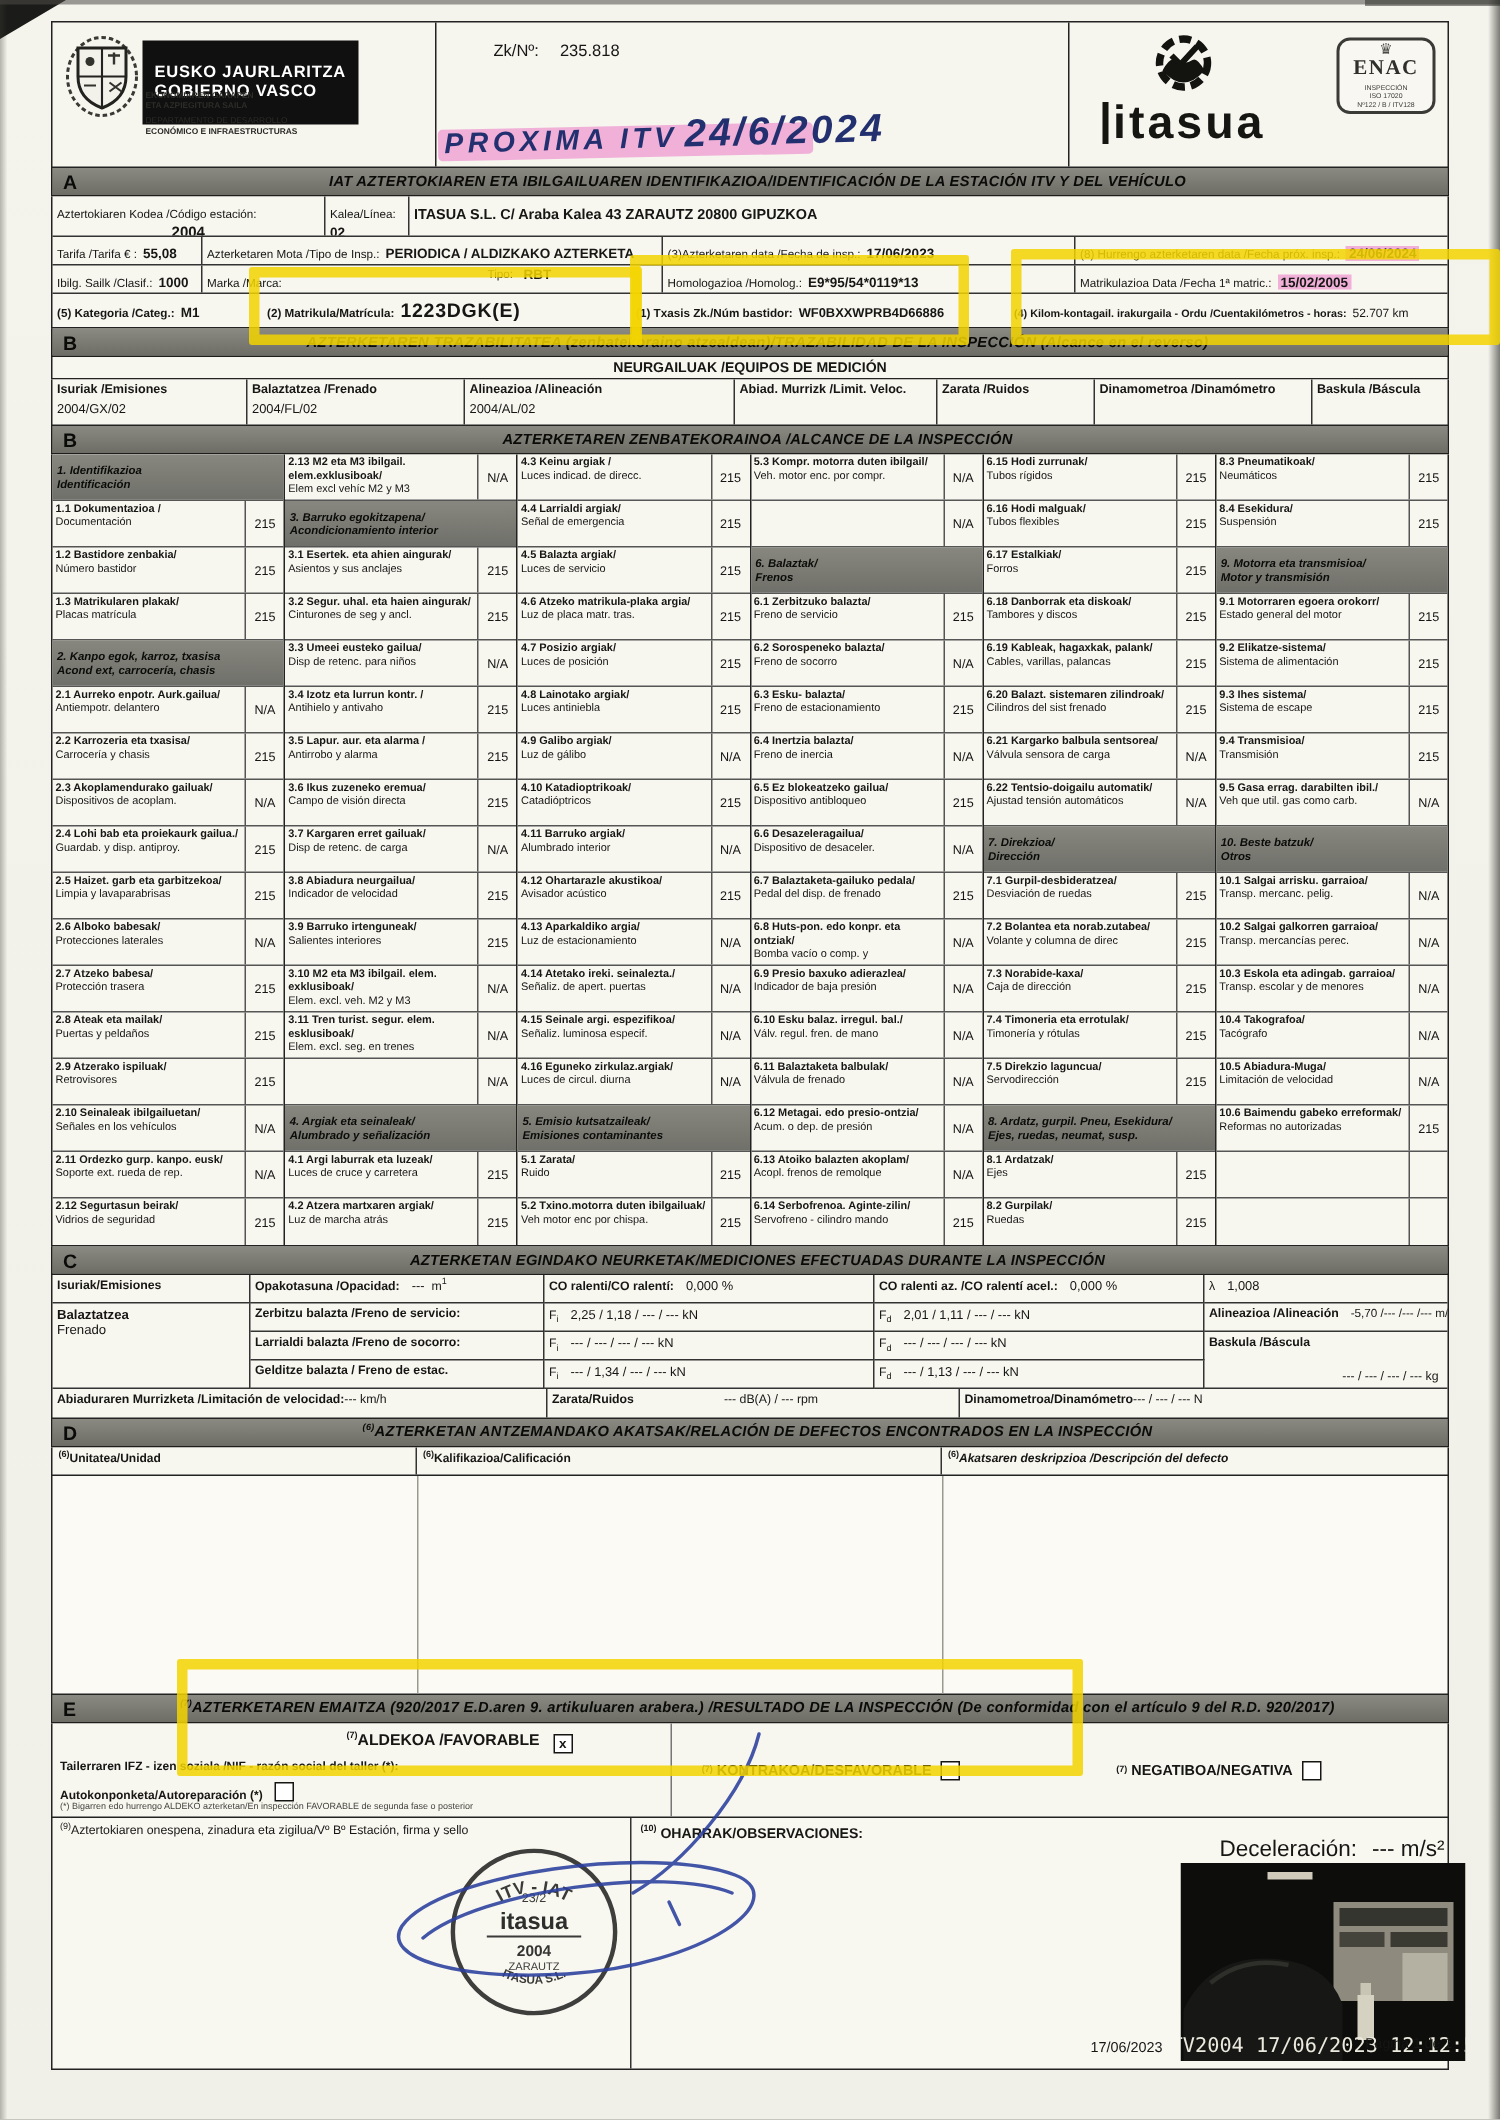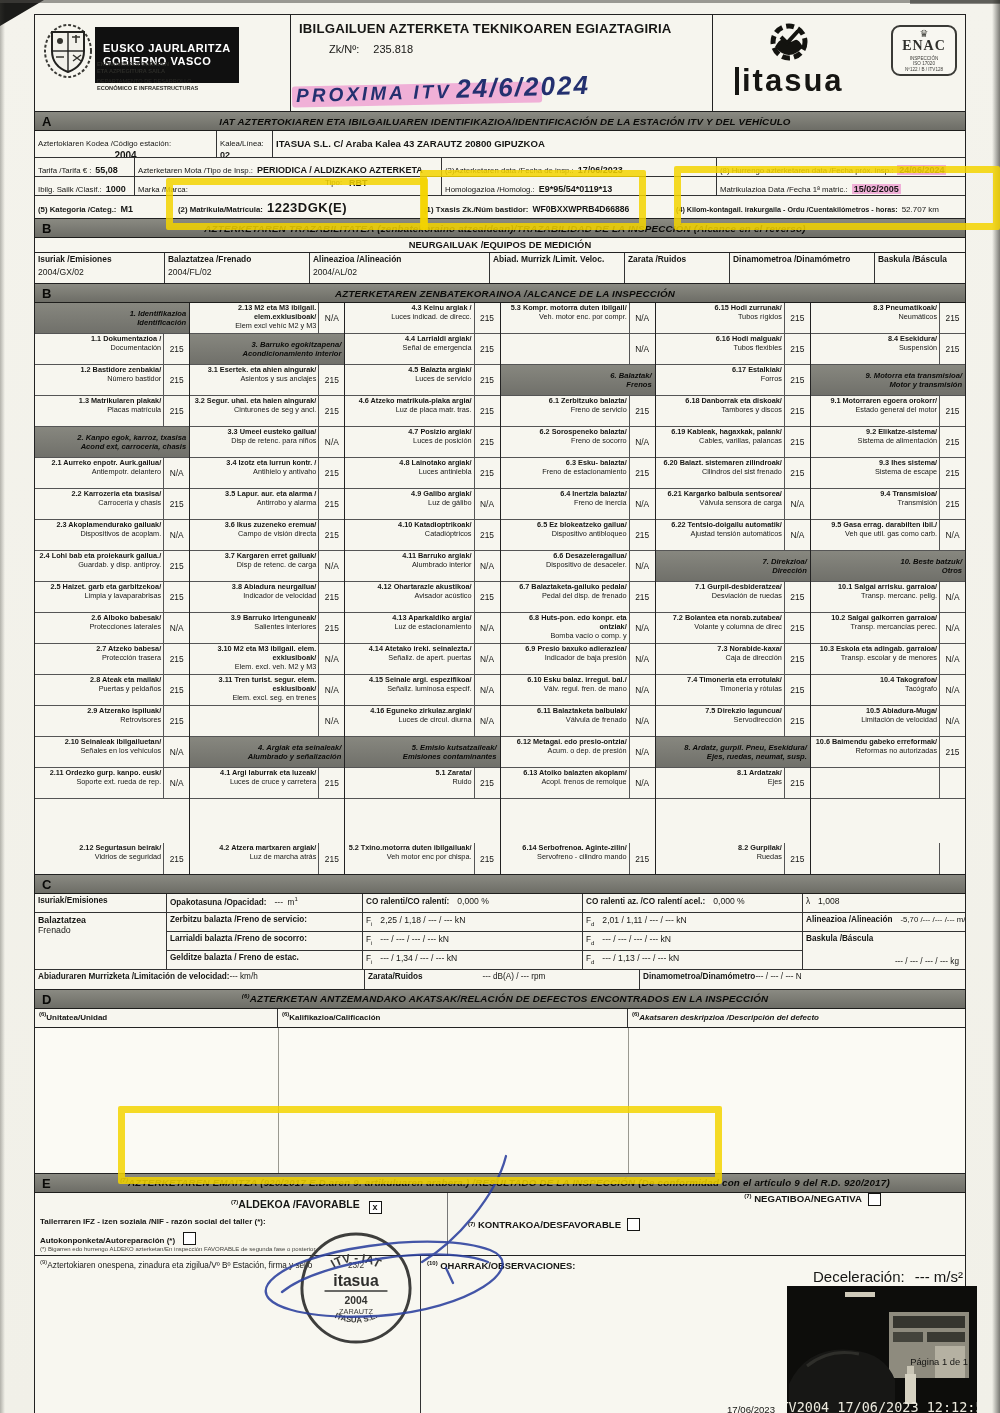--- a/index.html
+++ b/index.html
@@ -57,25 +57,25 @@
   .eqtitle{border:1px solid #222;border-top:none;text-align:center;font-weight:bold;font-size:9.4px;height:14px;line-height:14px;background:#f7f6ef;}
   .equip{display:flex;border:1px solid #222;border-top:none;height:30px;background:#f7f6ef;}
   .ecell{border-right:1px solid #333;padding:1px 3px;box-sizing:border-box;overflow:hidden;}
   .ecell:last-child{border-right:none;flex:1;}
   .ecell .el{font-size:8.4px;font-weight:bold;}
   .ecell .ev{font-size:8.6px;margin-top:3px;}
   .equip .ecell:nth-child(1){width:130px}.equip .ecell:nth-child(2){width:145px}
   .equip .ecell:nth-child(3){width:180px}.equip .ecell:nth-child(4){width:135px}
   .equip .ecell:nth-child(5){width:105px}.equip .ecell:nth-child(6){width:145px}
   
-  .scope{display:flex;border:1px solid #222;border-top:none;background:#f7f6ef;text-align:right;}
+  .scope{display:flex;border:1px solid #222;border-top:none;background:#f7f6ef;}
   .scol{flex:1;border-right:1px solid #222;display:flex;flex-direction:column;}
   .scol:last-child{border-right:none;}
   .srow{display:flex;height:31px;border-bottom:1px solid #555;box-sizing:border-box;}
-  .srow:last-child{border-bottom:none;margin-top:44px;}
+  .srow:last-child{border-bottom:none;}
   .slab{flex:1;padding:1px 2px;font-size:7.3px;line-height:1.2;overflow:hidden;}
   .slab div:first-child{font-weight:bold;}
   .sval{width:25px;border-left:1px solid #555;display:flex;align-items:center;justify-content:center;font-size:8.4px;}
   .shead{background:linear-gradient(180deg,#87877f,#70706a);color:#0b0b09;font-weight:bold;font-style:italic;font-size:7.6px;line-height:1.25;padding:2px 3px;flex-direction:column;justify-content:center;}
   
   .csec{border:1px solid #222;border-top:none;background:#f7f6ef;}
   .cgrid{display:grid;grid-template-columns:132px 196px 220px 220px 1fr;grid-auto-rows:19px;}
   .ccell{border-right:1px solid #333;border-bottom:1px solid #333;font-size:8.2px;padding:2px 3px;box-sizing:border-box;overflow:hidden;white-space:nowrap;}
   .ccell b{font-size:8.2px;}
   .ccell .num{margin-left:8px;font-size:8.6px;}
@@ -97,21 +97,21 @@
   .dline{position:absolute;top:0;bottom:0;width:1px;background:#9a9990;}
   
   .eres{display:flex;border:1px solid #222;border-top:none;height:62px;background:#f7f6ef;position:relative;}
   .eres-left{width:412px;border-right:1px solid #777;position:relative;}
   .aldekoa{position:absolute;left:196px;top:5px;font-weight:bold;font-size:10.5px;white-space:nowrap;}
   .taller{position:absolute;left:5px;top:24px;font-size:8px;font-weight:bold;}
   .autok{position:absolute;left:5px;top:39px;font-size:8px;font-weight:bold;}
   .footnote{position:absolute;left:5px;top:53px;font-size:6px;color:#45443f;}
   .cb{display:inline-block;width:11px;height:11px;border:1.3px solid #151513;font-size:9px;line-height:11px;text-align:center;vertical-align:-2px;font-weight:bold;margin-left:6px;background:#fff;}
   .eres-mid{width:212px;display:flex;align-items:center;justify-content:center;font-weight:bold;font-size:9.6px;white-space:nowrap;}
-  .eres-right{flex:1;display:flex;align-items:flex-start;justify-content:center;font-weight:bold;font-size:9.6px;white-space:nowrap;}
+  .eres-right{flex:1;display:flex;align-items:center;justify-content:center;font-weight:bold;font-size:9.6px;white-space:nowrap;}
   
   .bottom{display:flex;border:1px solid #222;border-top:none;height:167px;background:#f8f7f0;}
   .bot-left{width:386px;border-right:1px solid #333;position:relative;padding:3px 5px;font-size:8.2px;box-sizing:border-box;}
   .bot-right{flex:1;position:relative;}
   .oharrak{position:absolute;left:6px;top:4px;font-size:9.4px;font-weight:bold;}
   .decel{position:absolute;left:392px;top:12px;font-size:15px;}
   .decel b{margin-left:10px;font-weight:normal;}
   .photo{position:absolute;left:366px;top:30px;width:190px;height:132px;}
   .photo-date{position:absolute;left:306px;top:148px;font-size:9.6px;}
   .pgnum{position:absolute;right:32px;top:1356px;font-size:9.4px;}
@@ -141,21 +141,20 @@
           <div>GOBIERNO VASCO</div>
         </div>
         <div class="gov-dept">
           <div>EKONOMIAREN GARAPEN</div>
           <div>ETA AZPIEGITURA SAILA</div>
           <div class="es">DEPARTAMENTO DE DESARROLLO</div>
           <div>ECONÓMICO E INFRAESTRUCTURAS</div>
         </div>
       </div>
       <div class="hdr-mid">
-        <div class="t1">IBILGAILUEN AZTERKETA TEKNIKOAREN EGIAZTAGIRIA</div>
         <div class="docnum">
           <span>Zk/Nº:</span><b>235.818</b>
         </div>
       </div>
       <div class="hdr-right">
         <div class="itasua-logo">
           <svg width="46" height="40" viewBox="0 0 46 40">
             <circle cx="23" cy="19" r="16" fill="none" stroke="#13130f" stroke-width="5" stroke-dasharray="8 4"></circle>
             <path d="M9 24 q14 16 28 0 q-5 -9 -8 -7 q-6 4 -12 0 q-3 -2 -8 7 z" fill="#13130f"></path>
             <path d="M15 14 l6 6 l11 -12" stroke="#13130f" stroke-width="4" fill="none"></path>
@@ -972,20 +971,21 @@
               <div></div>
               <div></div>
             </div>
             <div class="sval"></div>
           </div>
         </div>
       </div>
 
     <div class="bar">
       <div class="ltr">C</div>
+      <div class="bt">AZTERKETAN EGINDAKO NEURKETAK/MEDICIONES EFECTUADAS DURANTE LA INSPECCIÓN</div>
     </div>
     <div class="csec">
       <div class="cgrid">
         <div class="ccell"><b>Isuriak/Emisiones</b></div>
         <div class="ccell"><b>Opakotasuna /Opacidad:</b><span class="num">---</span>&nbsp;&nbsp;<span>m</span><sup>1</sup></div>
         <div class="ccell"><b>CO ralenti/CO ralentí:</b><span class="num">0,000 %</span></div>
         <div class="ccell"><b>CO ralenti az. /CO ralentí acel.:</b><span class="num">0,000 %</span></div>
         <div class="ccell lastcol"><span>λ</span><span class="num">1,008</span></div>
 
         <div class="ccell rspan3">

